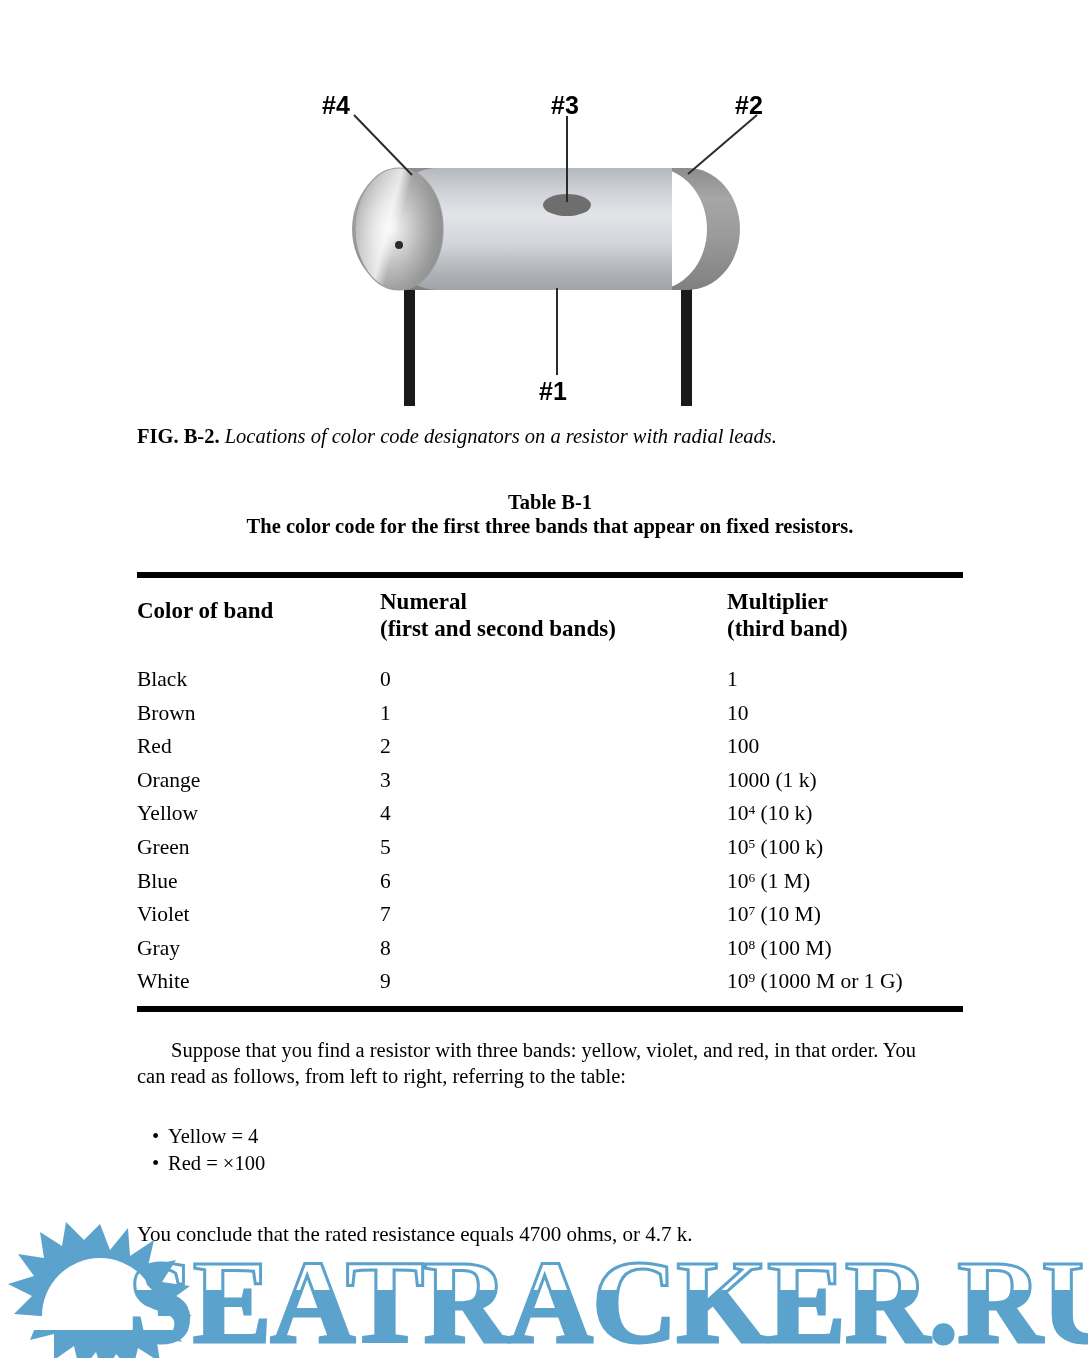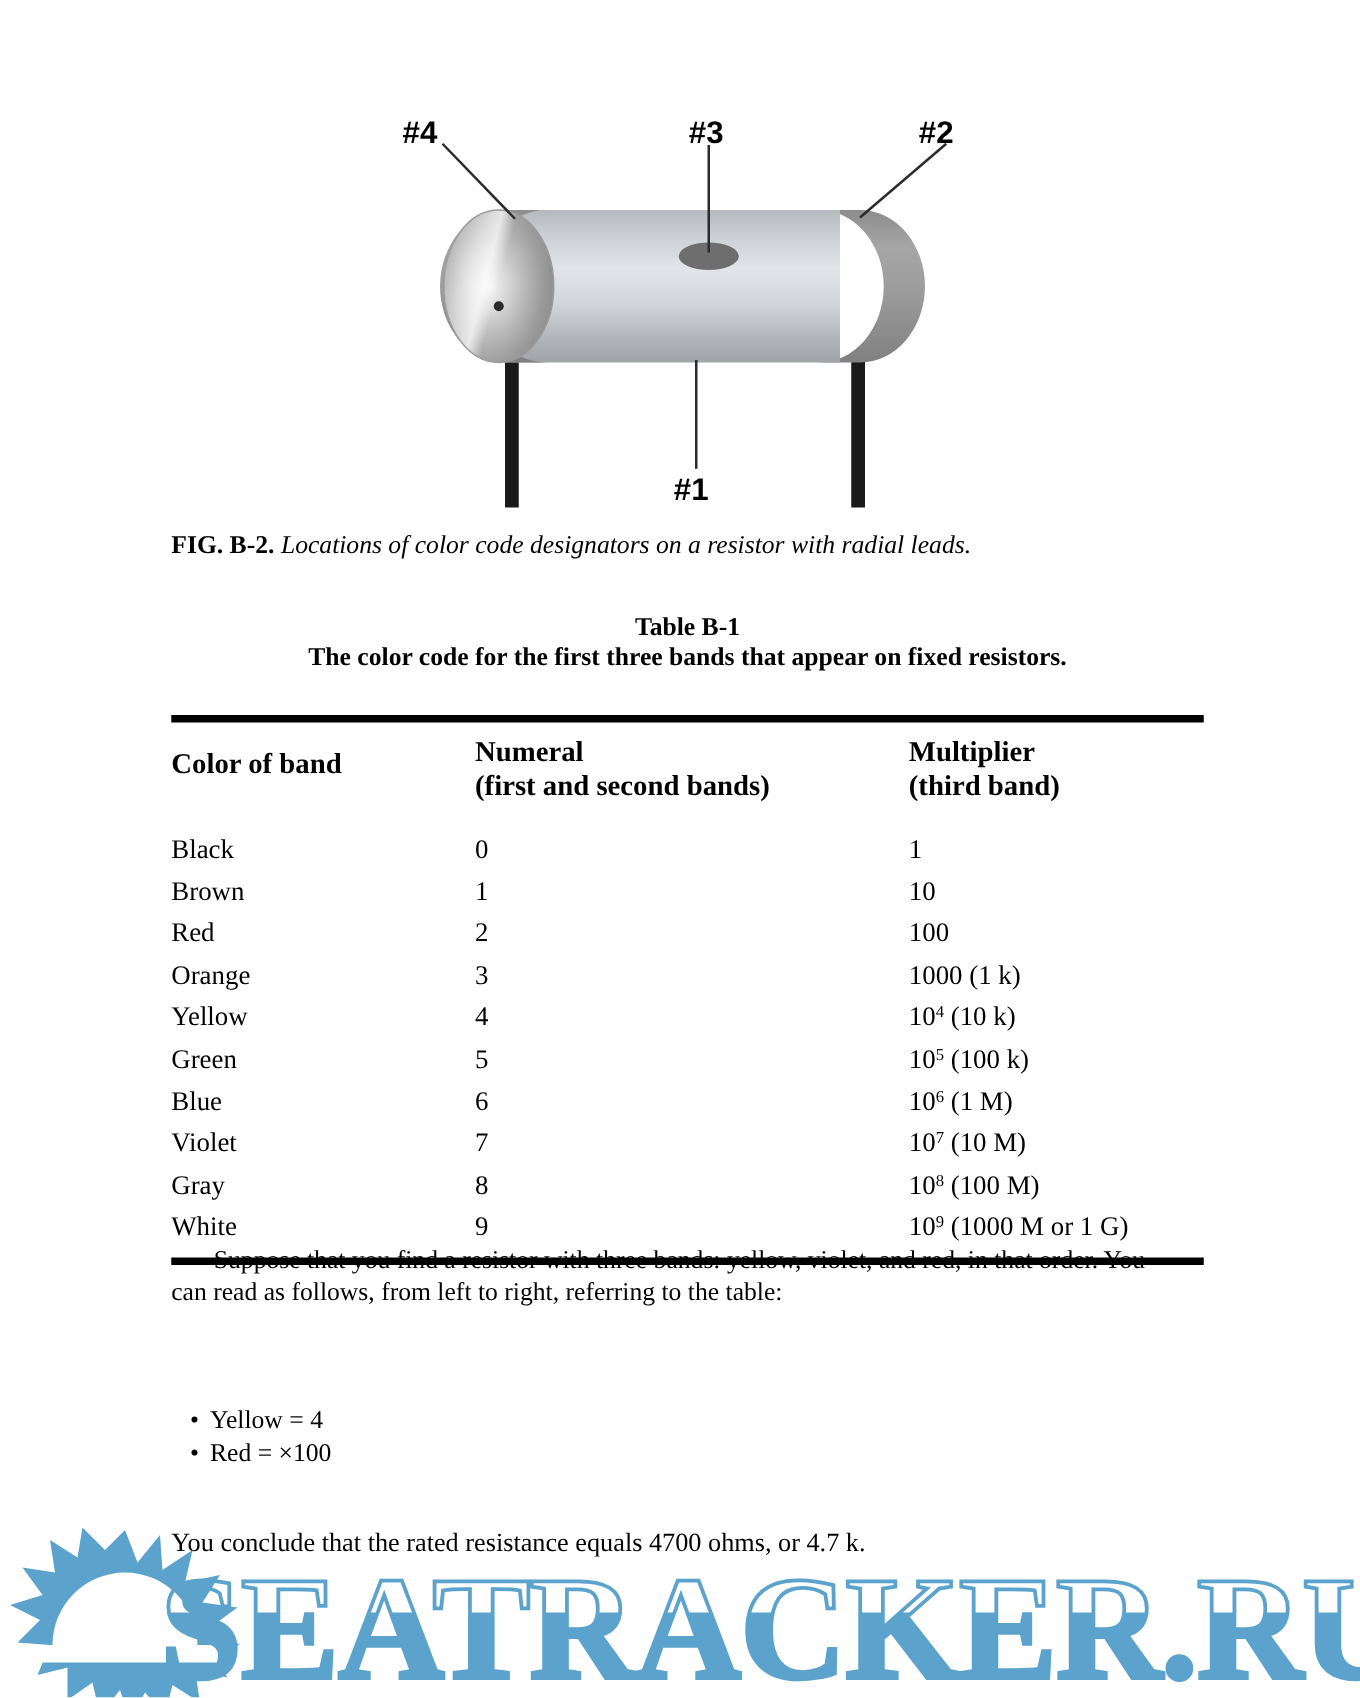--- a/index.html
+++ b/index.html
@@ -107,21 +107,21 @@
   .trow sup {
     font-size: 0.62em;
     vertical-align: 0.48em;
     line-height: 0;
   }
 
   
   .para {
     position: absolute;
     left: 137px;
-    top: 996px;
+    top: 1038px;
     width: 810px;
     font-size: 20.5px;
     line-height: 25.5px;
   }
   .para .indent { display: inline-block; width: 34px; }
 
   .bullets {
     position: absolute;
     left: 152px;
     top: 1123px;

